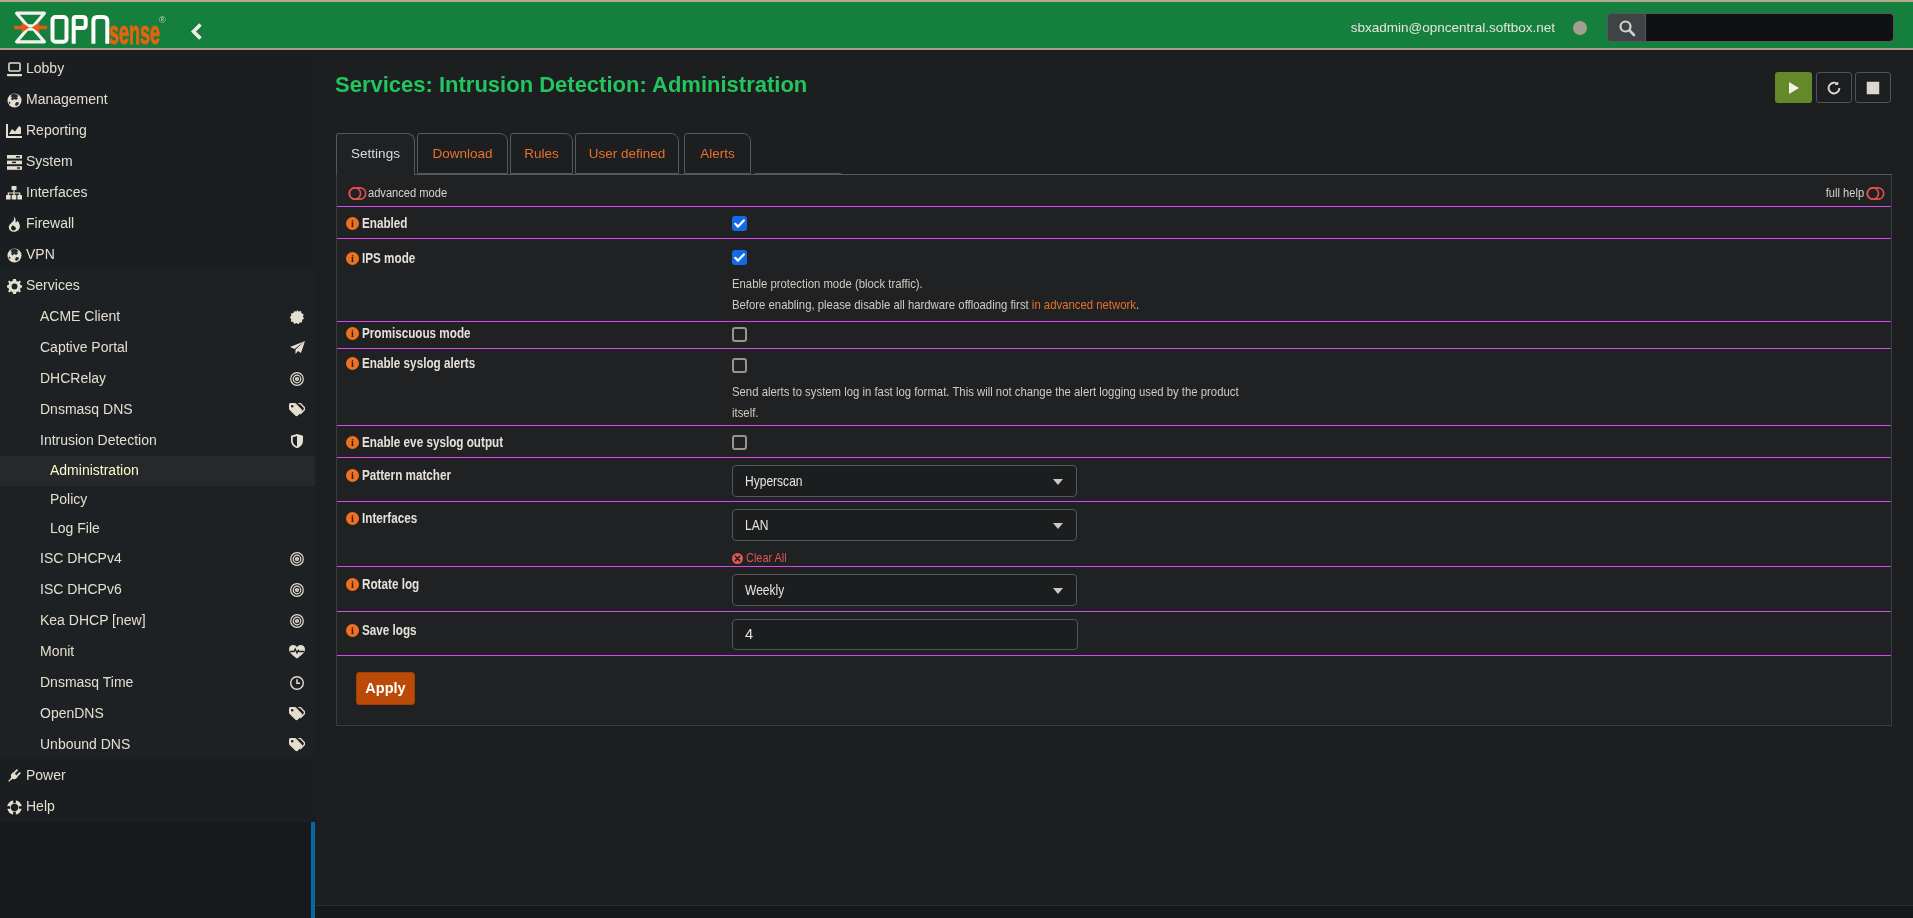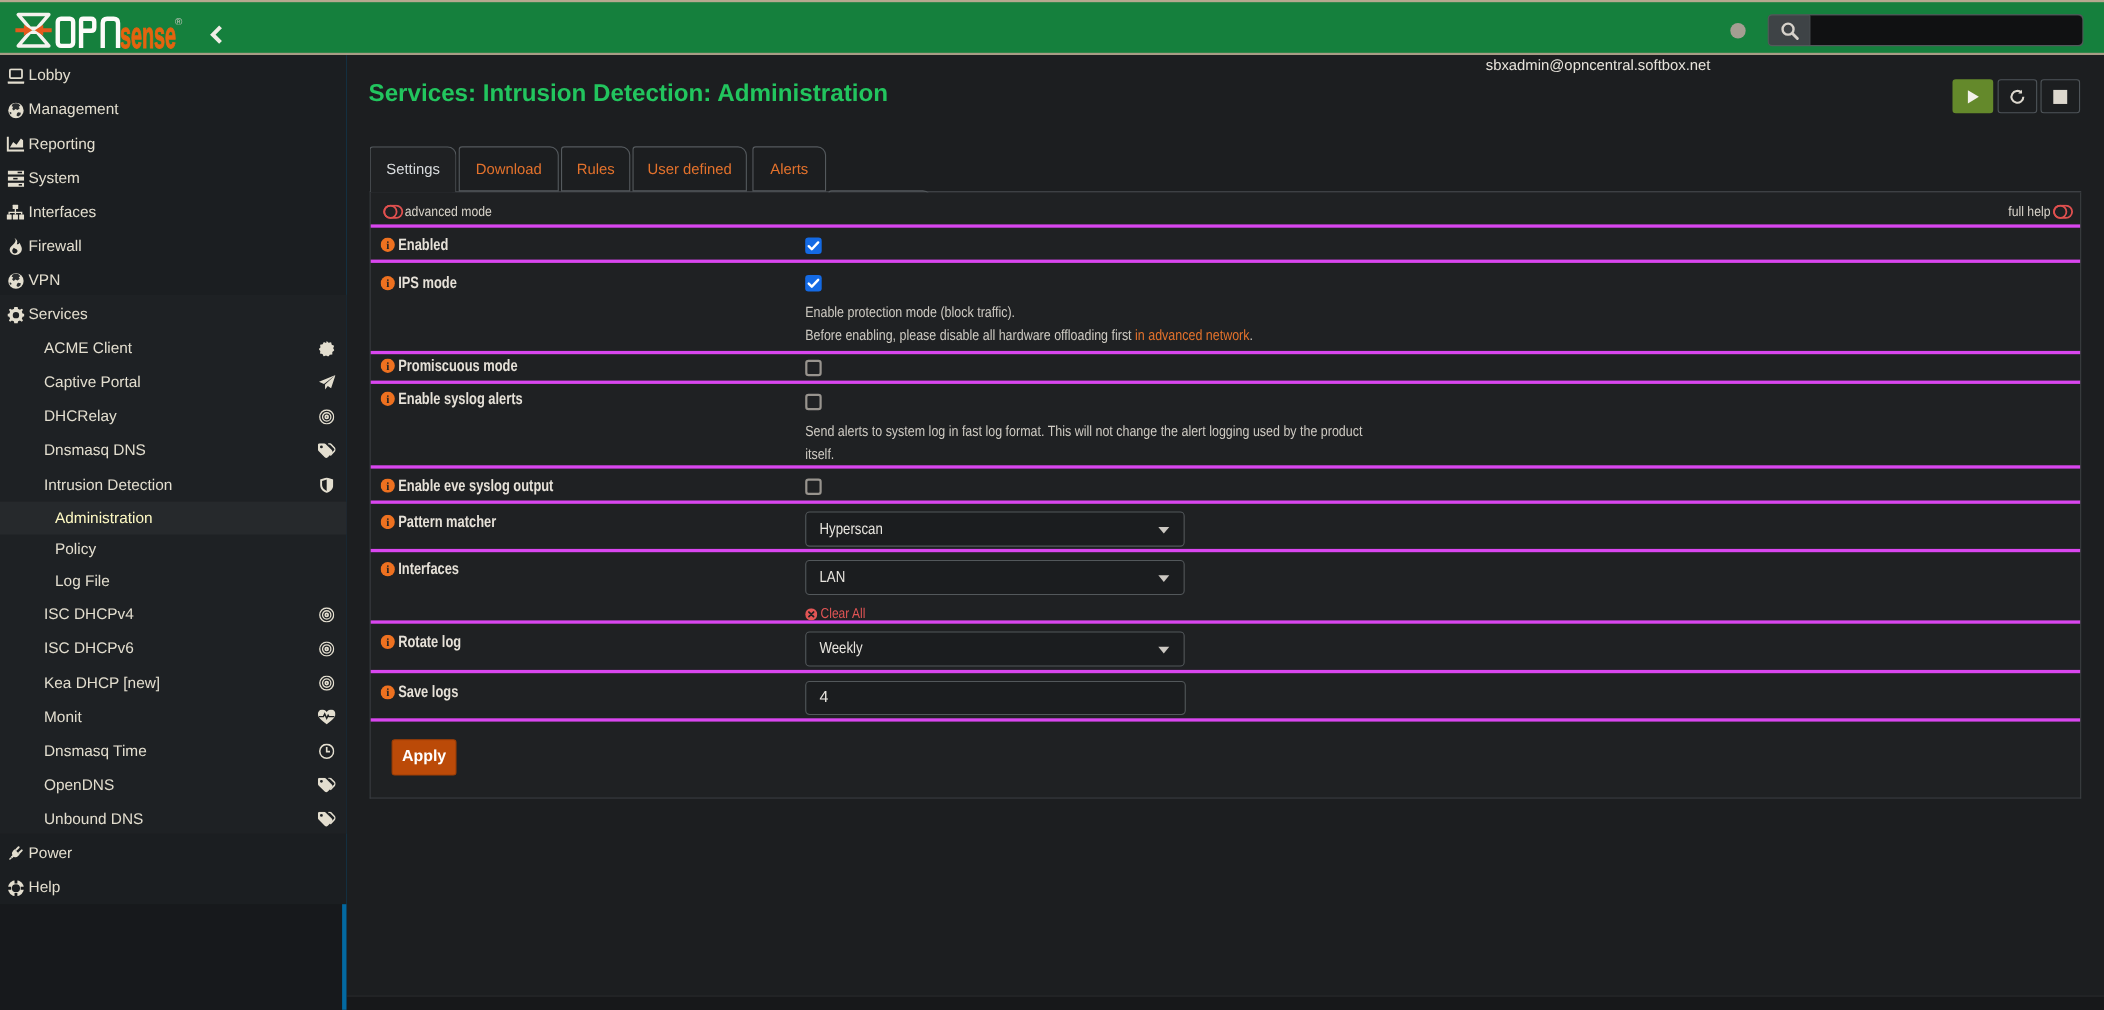--- a/index.html
+++ b/index.html
@@ -8,21 +8,21 @@
 
   .cnd { display:inline-block; transform:scaleX(0.78); transform-origin:0 50%; white-space:nowrap; }
   .cnd2 { display:inline-block; transform:scaleX(0.83); transform-origin:0 50%; white-space:nowrap; }
   .cndh { display:inline-block; transform:scaleX(0.84); transform-origin:0 50%; white-space:nowrap; }
   .cnda { display:inline-block; transform:scaleX(0.89); transform-origin:0 50%; white-space:nowrap; }
   .cndar { display:inline-block; transform:scaleX(0.89); transform-origin:100% 50%; white-space:nowrap; }
 
   
   #header { position:absolute; left:0; top:0; width:1913px; height:50px;
     background:#15803d; border-top:2px solid #b5a88f; border-bottom:2px solid #a89c85; }
-  #email { position:absolute; right:358px; top:18px; color:#e8e4dc; font-size:13.5px;margin-top:32px; }
+  #email { position:absolute; right:358px; top:18px; color:#e8e4dc; font-size:13.5px; }
   #statusdot { position:absolute; left:1573px; top:19px; width:14px; height:14px;
     border-radius:50%; background:#a49e92; }
   #searchbox { position:absolute; left:1607px; top:11px; width:287px; height:29px;
     background:#3e4346; border:1px solid #53585b; border-radius:4px; }
   #searchicon { position:absolute; left:10px; top:5px; }
   #searchinput { position:absolute; left:37px; top:0px; width:248px; height:27px;
     background:#101112; border-radius:0 4px 4px 0; border-left:1px solid #53585b; }
 
   
   #sidebar { position:absolute; left:0; top:50px; width:315px; height:868px; background:#17191c; border-right:4px solid #0369a1; }
@@ -52,21 +52,21 @@
   
   #tabs { position:absolute; left:21px; top:83px; width:1556px; height:41px; }
   #tabline { position:absolute; left:21px; top:124px; width:1556px; height:1px; background:#54595d; }
   .tab { position:absolute; top:0; height:41px; line-height:39px; text-align:center;
     border:1px solid #54595d; border-radius:3px 8px 0 0; color:#e4722c; font-size:13.5px; }
   .tab.active { color:#d9dcde; background:#1f2123; border-bottom:none; height:42px; z-index:2; }
 
   
   #ftable { position:absolute; left:21px; top:125px; width:1556px; background:#1f2123;
     border-left:1px solid #393d40; border-right:1px solid #393d40; border-bottom:1px solid #393d40; }
-  .frow { position:relative; border-bottom:3px solid #d946ef; width:100%; }
+  .frow { position:relative; border-bottom:1px solid #d946ef; width:100%; }
   .frow:last-child { border-bottom:none; }
   .lcell { position:absolute; left:9px; top:0; width:385px; }
   .ico-info { display:inline-block; vertical-align:-2px; margin-right:3px; }
   .flabel { color:#e6e1d8; font-size:15px; font-weight:bold; }
   .vcell { position:absolute; left:395px; top:0; right:10px; }
   .help { color:#cfcbc3; font-size:13.5px; }
   .help a { color:#e4722c; text-decoration:none; }
   .cb { position:absolute; left:0; width:15px; height:15px; border-radius:3px; }
   .cb.on { background:#146ae4; }
   .cb.off { background:#202224; border:2px solid #98948e; }

